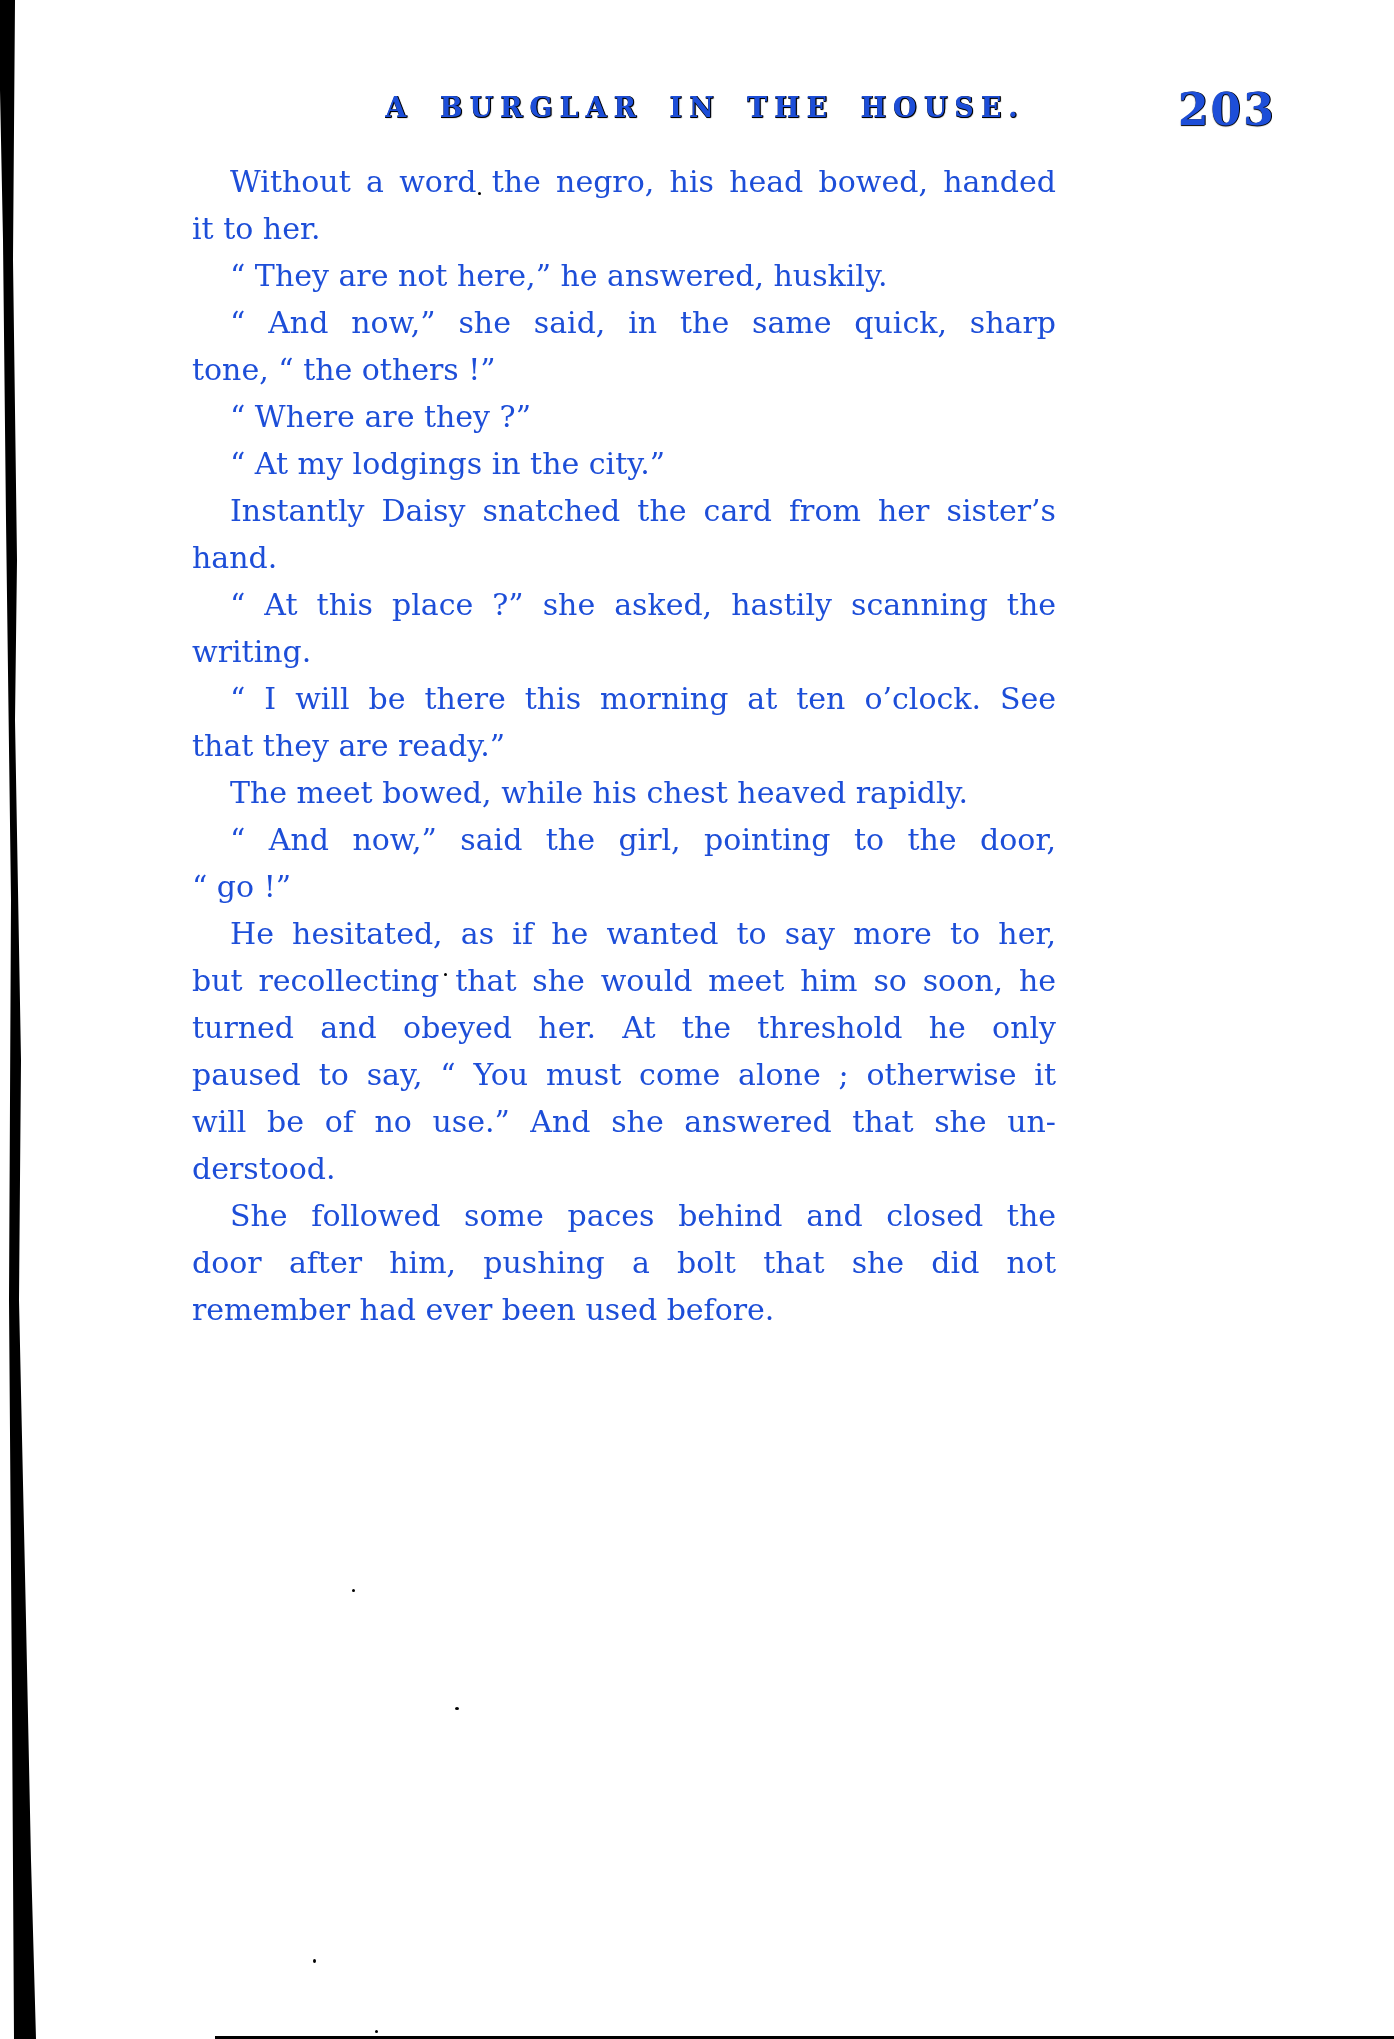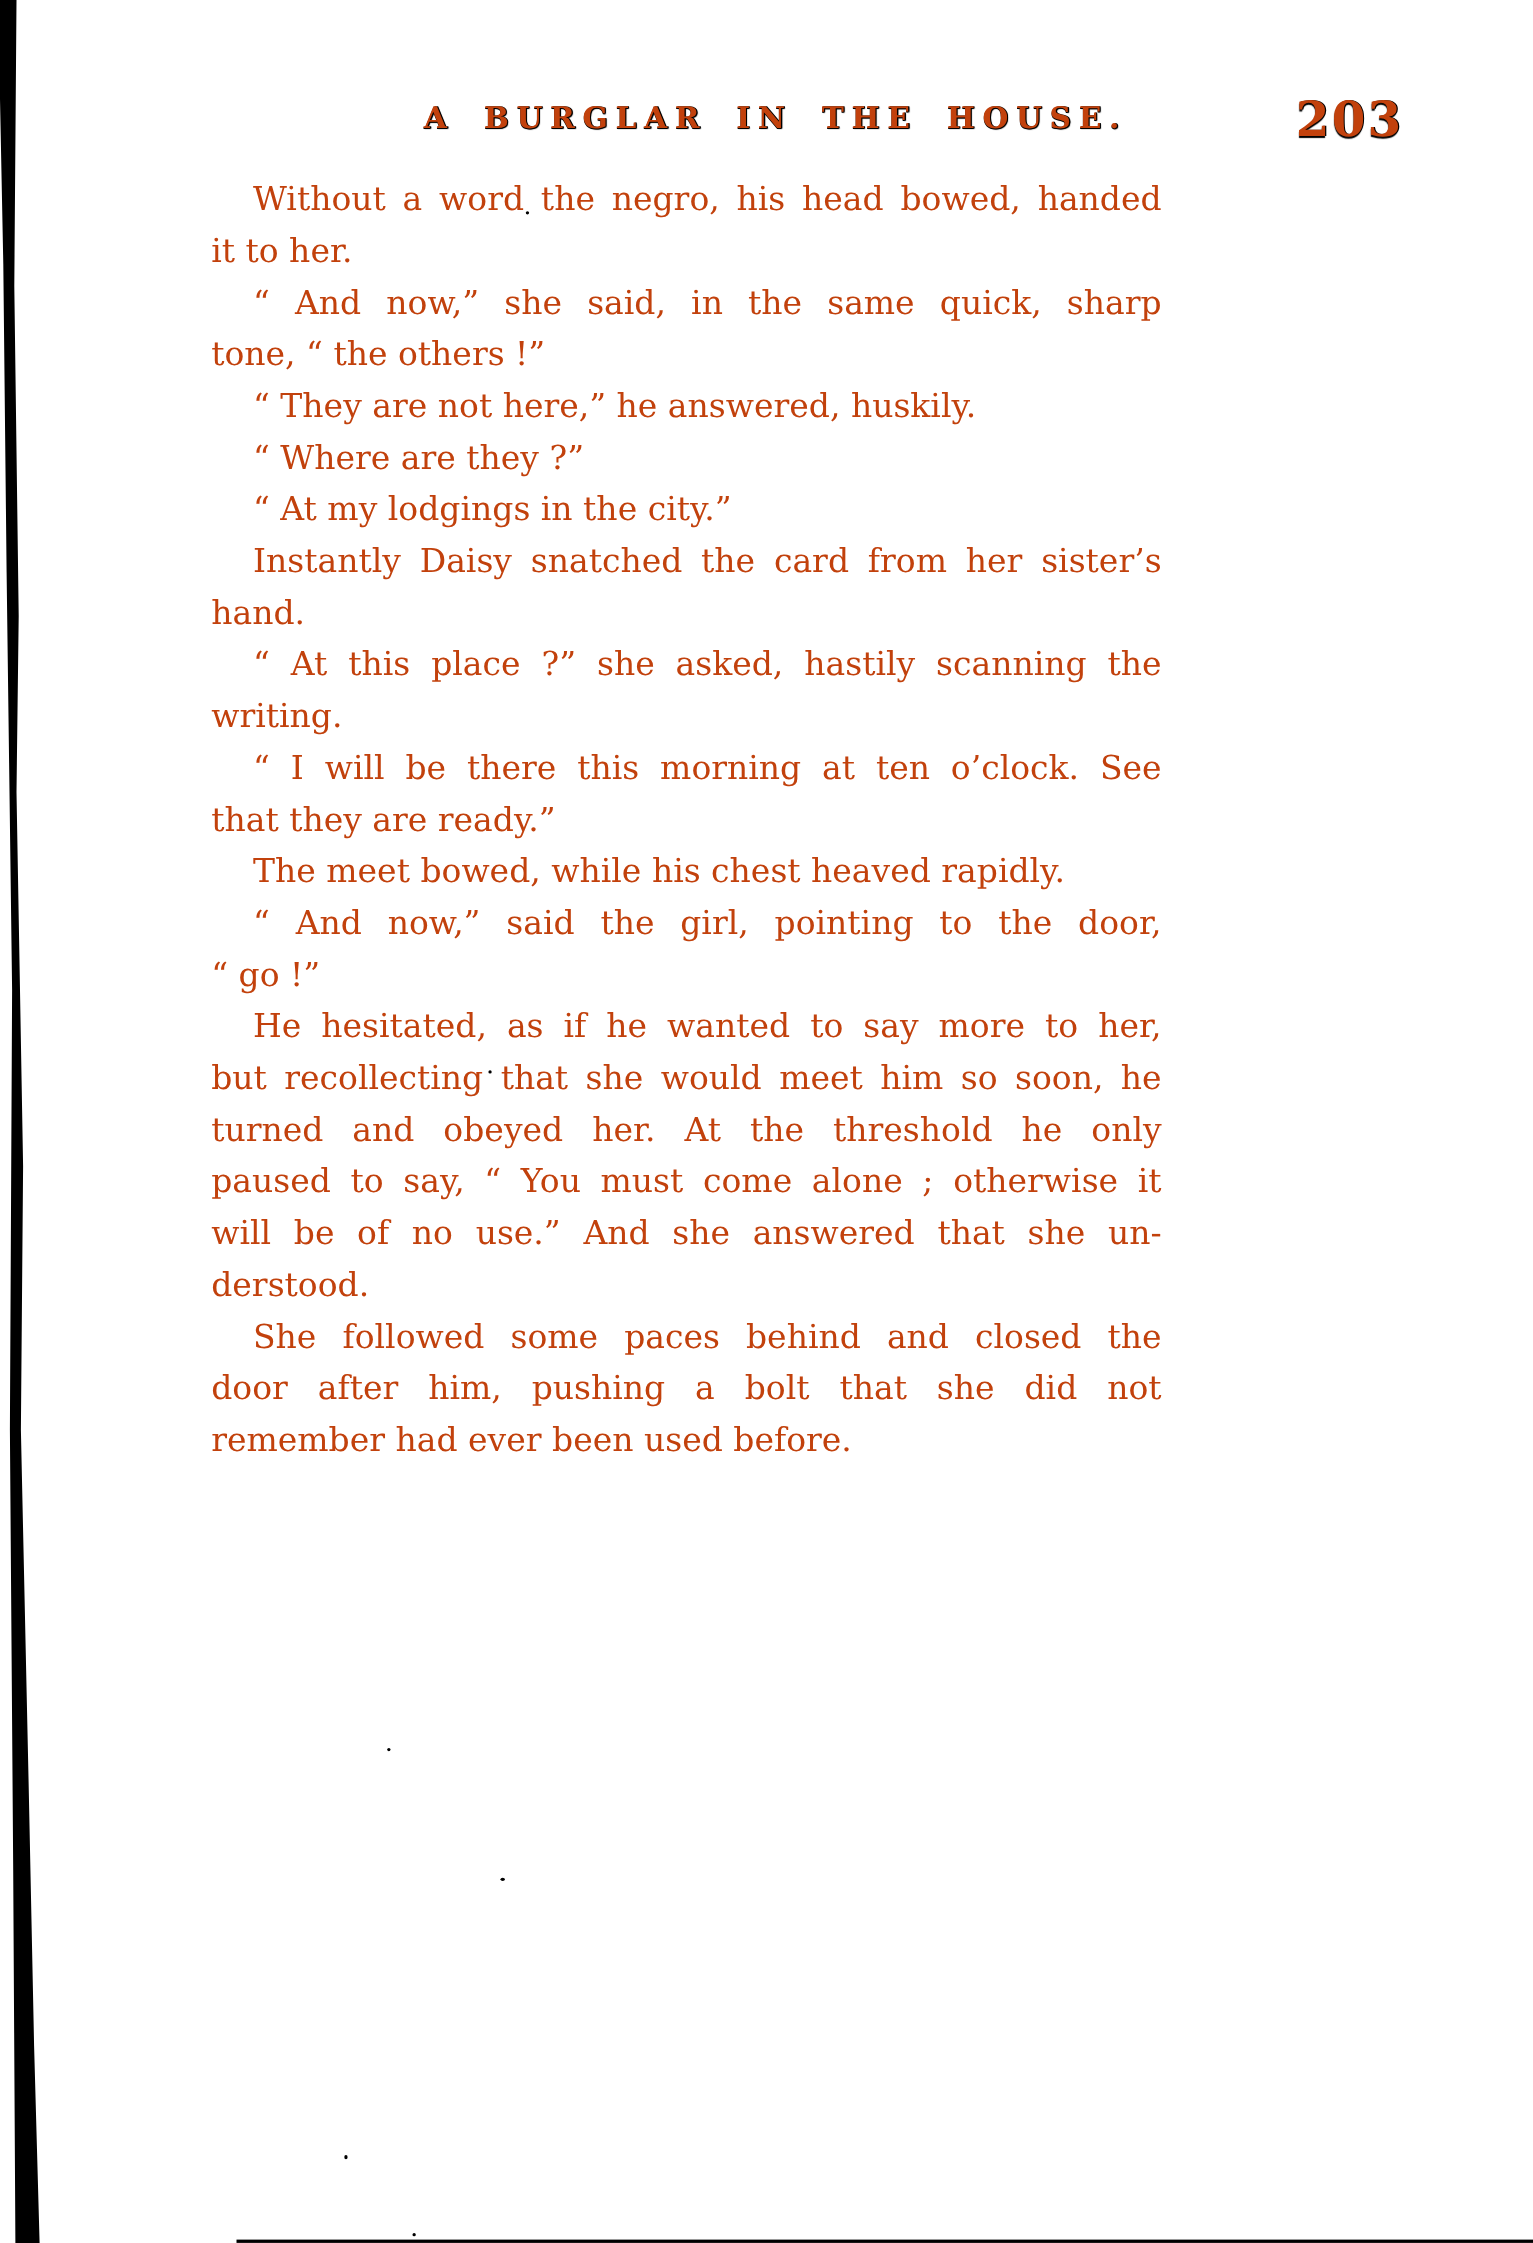--- a/index.html
+++ b/index.html
@@ -75,41 +75,41 @@
     left: 215px;
     right: 0;
     bottom: 0;
     height: 3px;
     background: #000;
   }
 </style>
 </head>
 <body>
 
-<div id="page" style="background: rgb(255, 255, 255); color: #c2410c;">
+<div id="page" style="background: rgb(255, 255, 255); color: #1d4ed8;">
 
   <svg id="gutter" width="40" height="2039" viewBox="0 0 40 2039" xmlns="http://www.w3.org/2000/svg">
     <polygon points="0,0 15,0 13,260 17,560 15,720 21,1060 19,1300 26,1620 31,1860 36,2039 14,2039 12,1700 9,1300 11,900 6,520 3,240 0,90" fill="#000"></polygon>
   </svg>
 
   <div id="running-head-title">A BURGLAR IN THE HOUSE.</div>
 
   <div id="page-number">203</div>
 
   <div id="body-text">
       <div class="para">
         <div class="line first just">Without a word the negro, his head bowed, handed</div>
         <div class="line">it to her.</div>
       </div>
       <div class="para">
+        <div class="line first">“ They are not here,” he answered, huskily.</div>
+      </div>
+      <div class="para">
         <div class="line first just">“ And now,” she said, in the same quick, sharp</div>
         <div class="line">tone, “ the others !”</div>
-      </div>
-      <div class="para">
-        <div class="line first">“ They are not here,” he answered, huskily.</div>
       </div>
       <div class="para">
         <div class="line first">“ Where are they ?”</div>
       </div>
       <div class="para">
         <div class="line first">“ At my lodgings in the city.”</div>
       </div>
       <div class="para">
         <div class="line first just">Instantly Daisy snatched the card from her sister’s</div>
         <div class="line">hand.</div>

